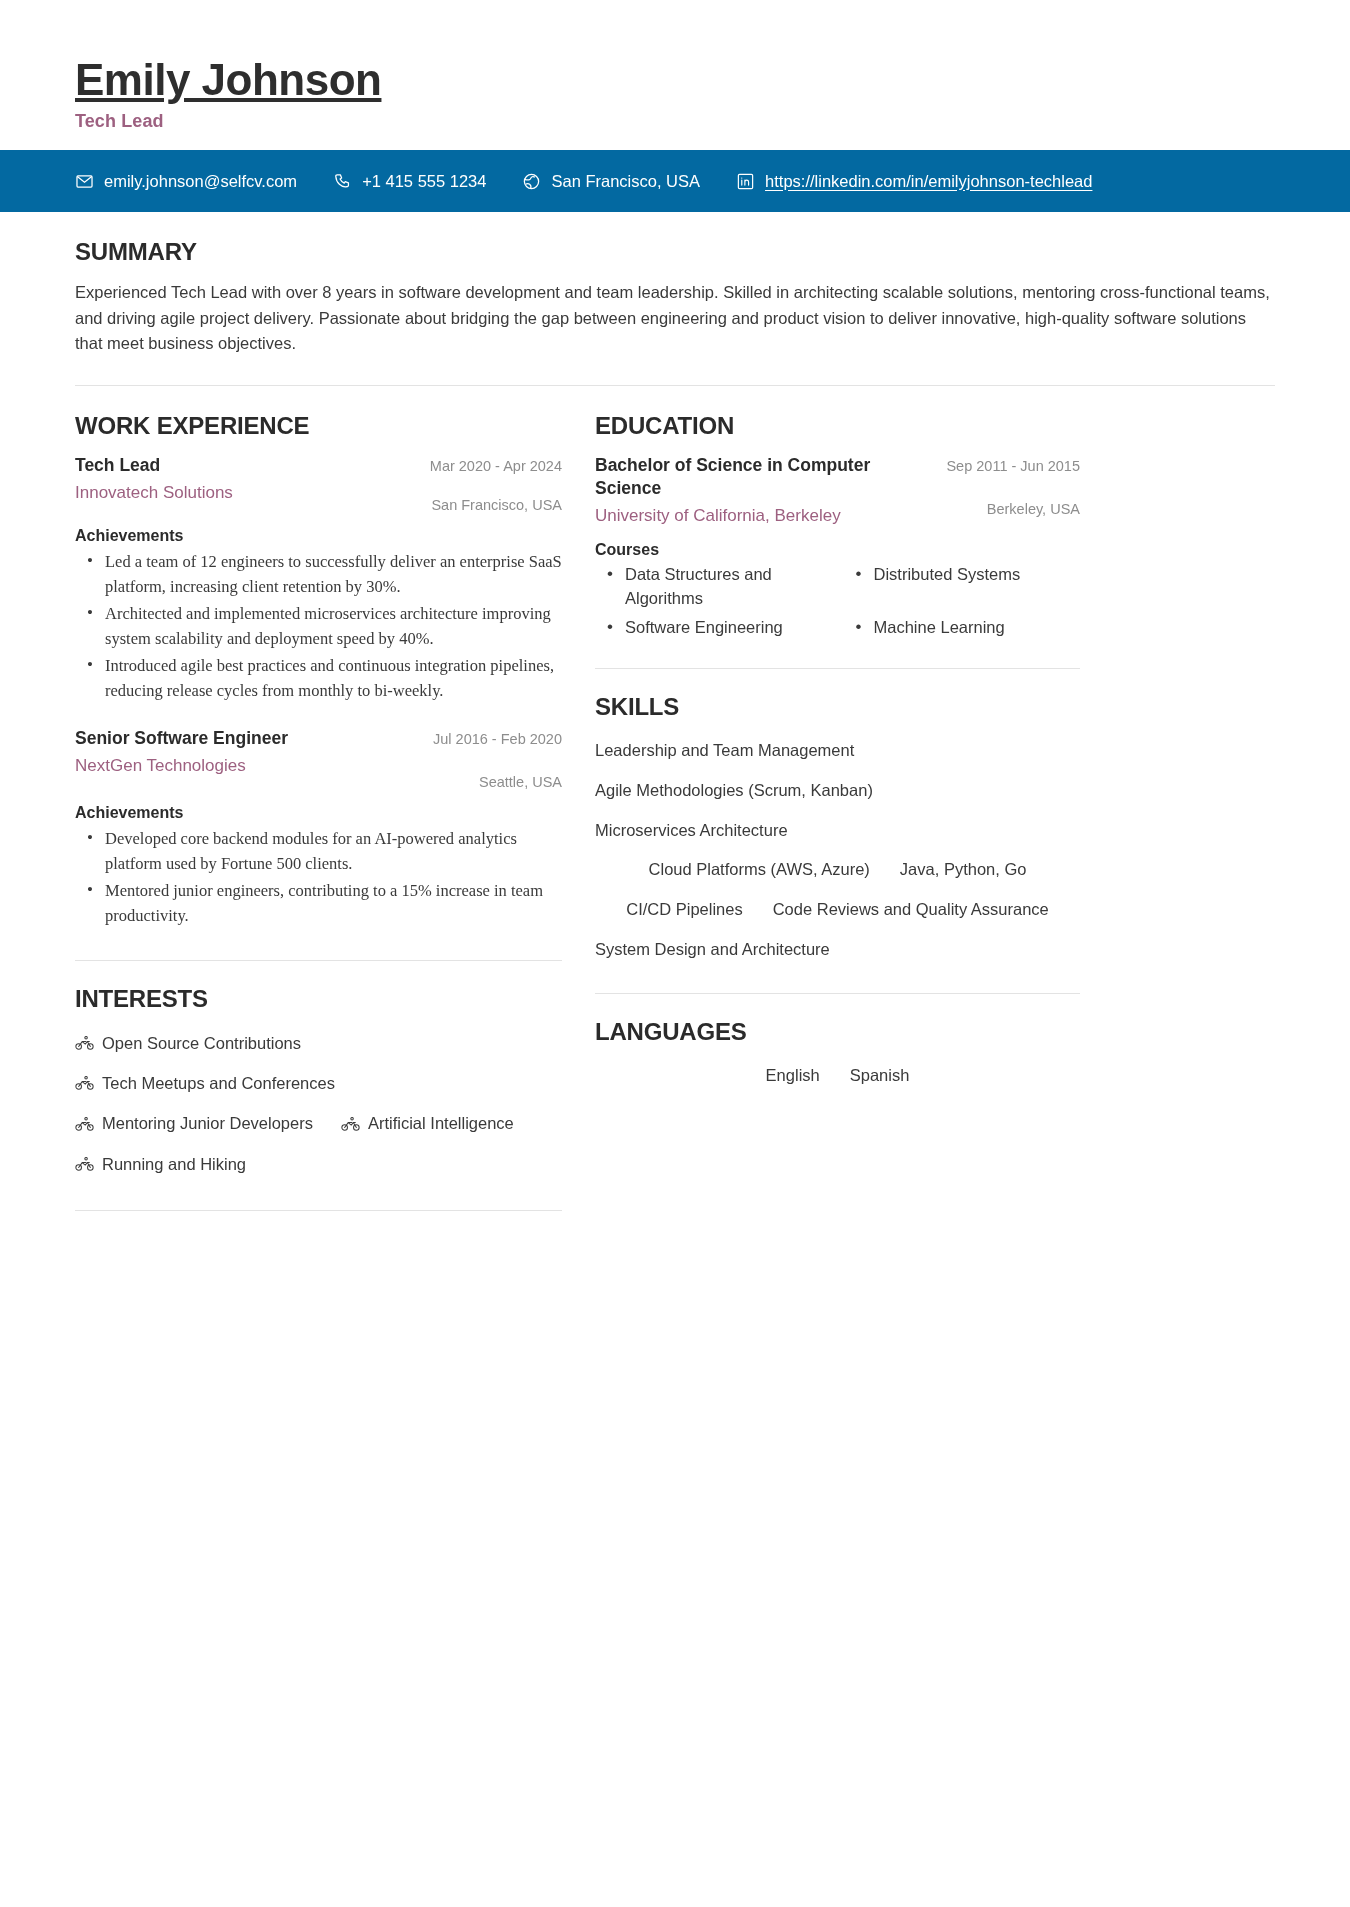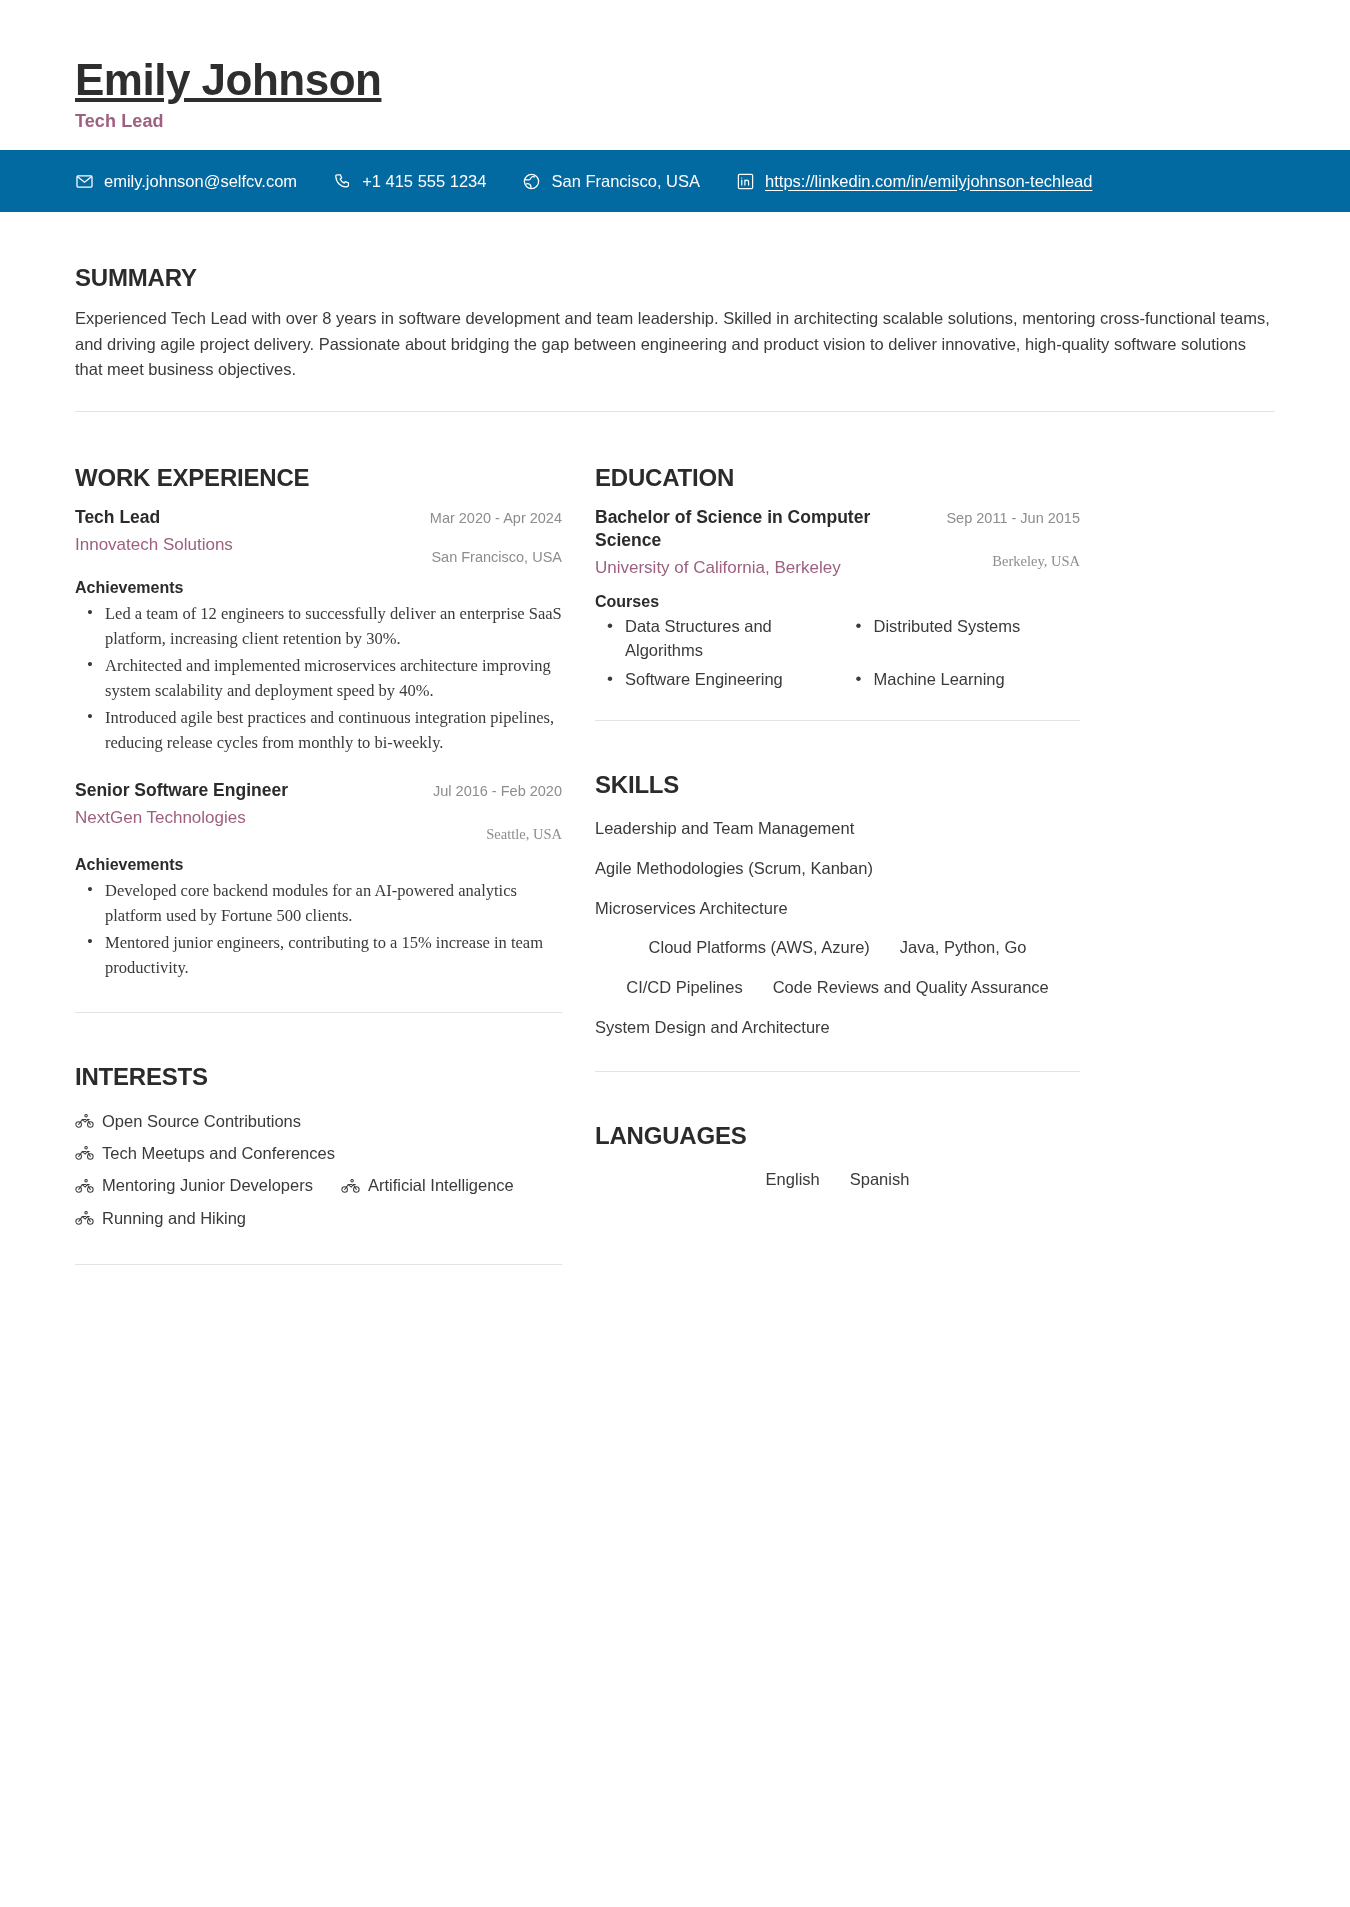--- a/index.html
+++ b/index.html
@@ -83,21 +83,20 @@
   }
 
   .full-section { padding-top: 26px; }
 
   .section-title {
     font-size: 24px;
     font-weight: 800;
     letter-spacing: -0.2px;
     color: #2b2b2b;
     margin-bottom: 14px;
-    margin-top: 26px;
   }
 
   .summary-text {
     font-size: 16.5px;
     line-height: 1.55;
     color: #3a3a3a;
   }
 
   .hr {
     border: none;
@@ -145,21 +144,21 @@
     line-height: 1.5;
     margin-top: 3px;
   }
   .entry-date, .entry-loc {
     font-size: 14.5px;
     color: #8d8d8d;
     line-height: 1.3;
     white-space: nowrap;
   }
   .entry-loc { margin-top: 20px; }
-  .entry-loc.tight { margin-top: 24px; font-family: Liberation Serif, serif; }
+  .entry-loc.tight { margin-top: 24px; }
 
   .sub-title {
     font-size: 16px;
     font-weight: 700;
     color: #2b2b2b;
     margin-top: 12px;
     margin-bottom: 4px;
   }
 
   ul.bullets {
@@ -220,21 +219,21 @@
     font-size: 16.5px;
     line-height: 1.92;
     color: #3a3a3a;
     white-space: nowrap;
   }
 
   
   .interest-flow {
     display: flex;
     flex-wrap: wrap;
-    gap: 0px 28px;
+    gap: 8px 28px;
   }
   .interest-item {
     display: flex;
     align-items: center;
     gap: 8px;
     font-size: 16.5px;
     line-height: 1.95;
     color: #3a3a3a;
     white-space: nowrap;
   }

